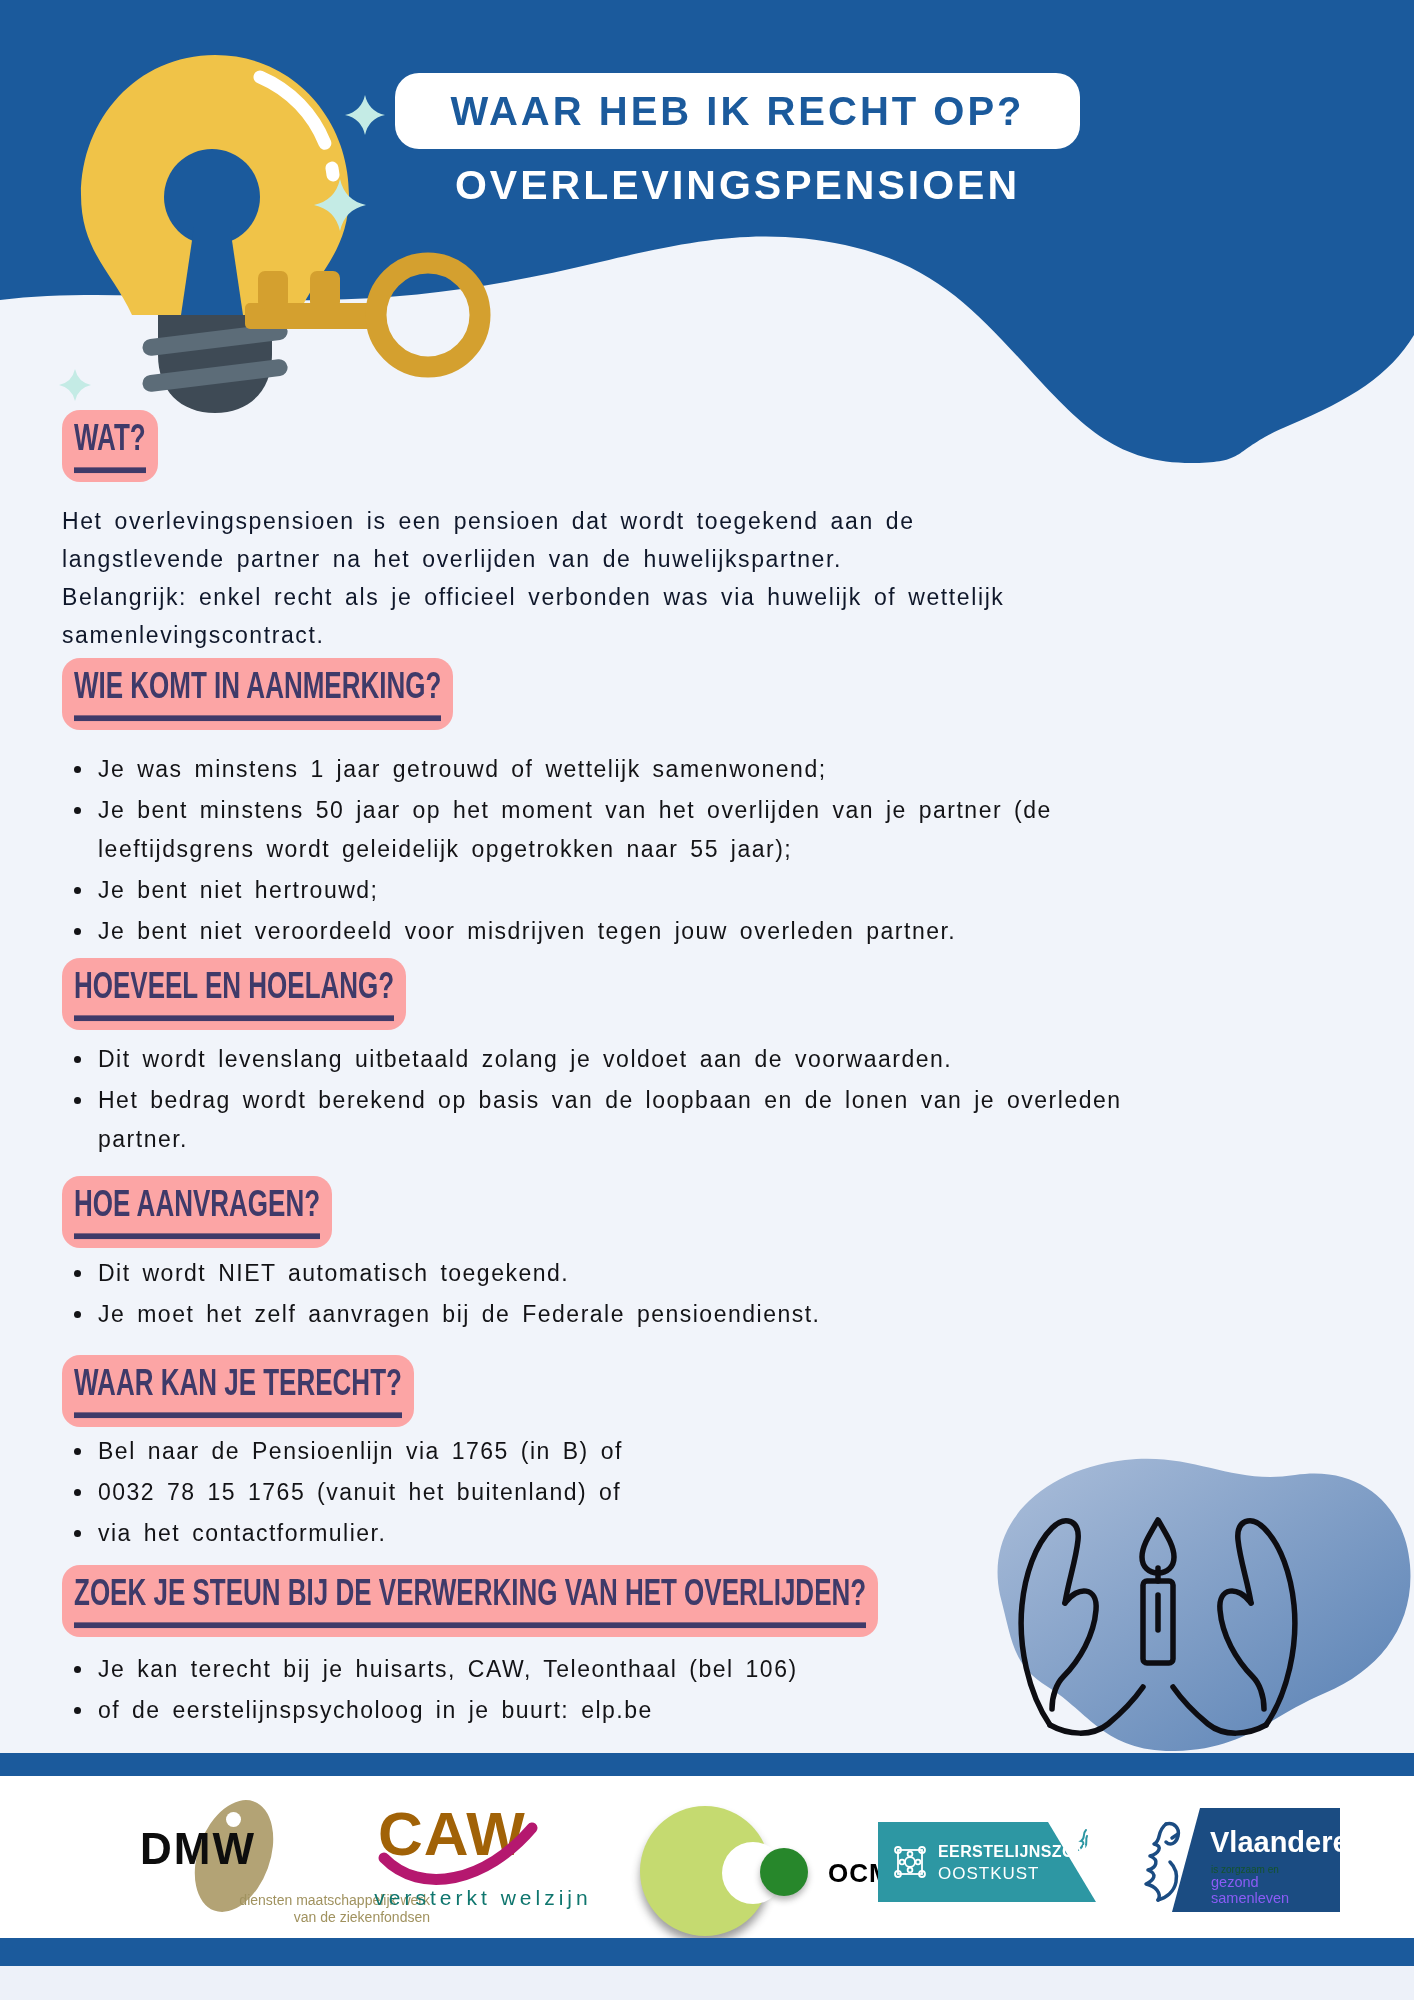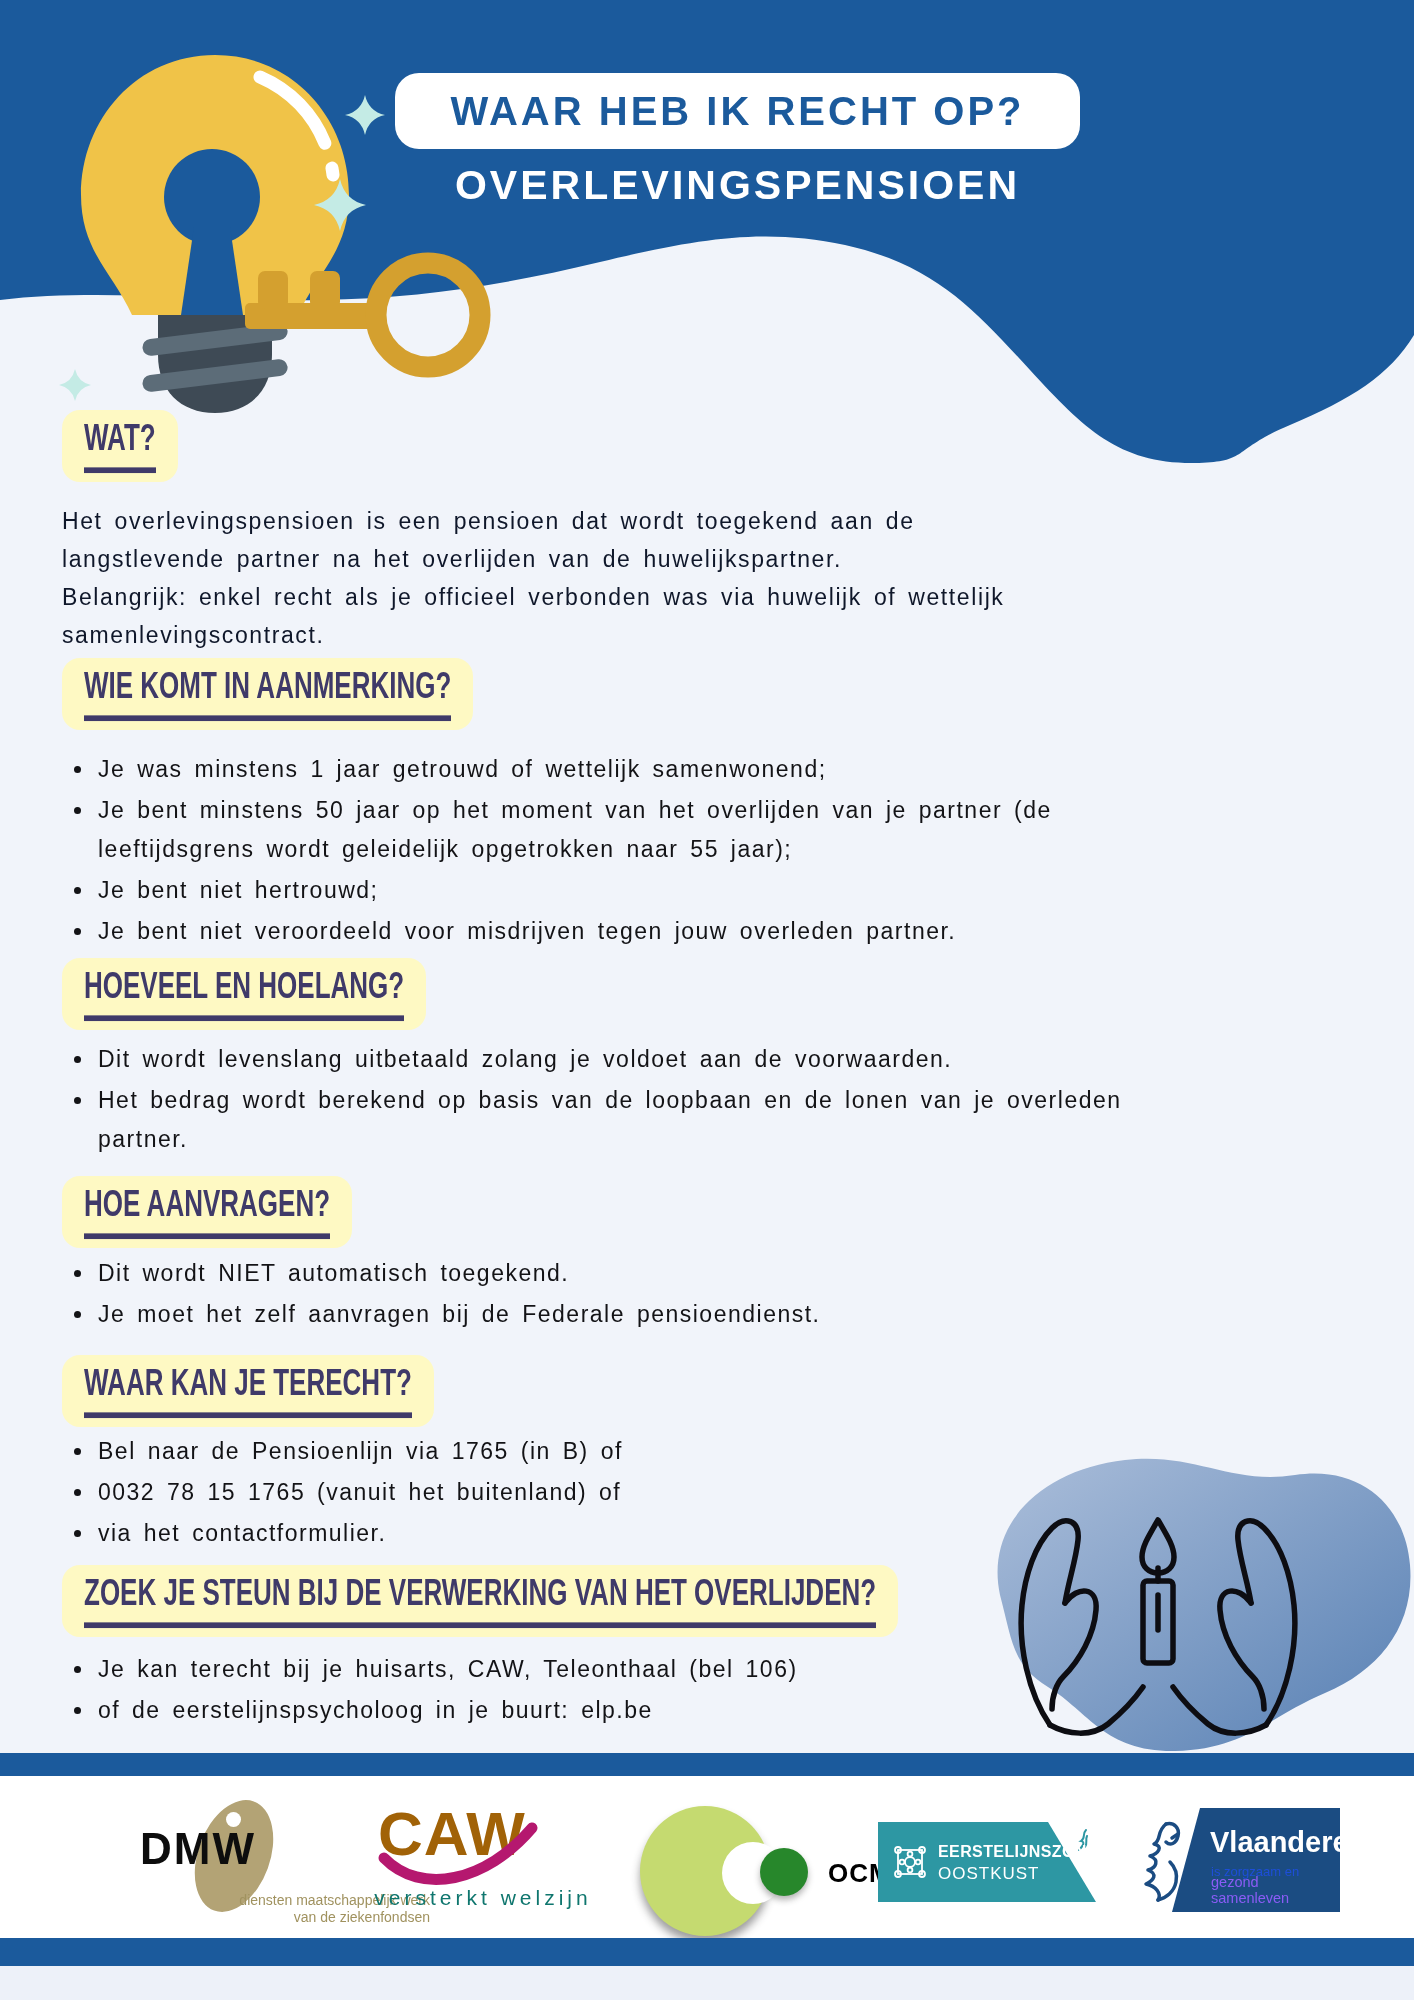--- a/index.html
+++ b/index.html
@@ -23,21 +23,21 @@
   }
   .subtitle {
     position:absolute; left:395px; top:162px; width:685px; text-align:center;
     color:#ffffff; font-size:41px; font-weight:800; letter-spacing:3px; white-space:nowrap;
   }
   .bulb-art { position:absolute; left:30px; top:15px; }
 
   
   .pill {
     position:absolute; left:62px;
-    background:#fef9c3; border-radius:18px; padding:16px 22px;
+    background:#fca5a5; border-radius:18px; padding:16px 12px;
     white-space:nowrap;
   }
   .pill .pin {
     display:inline-block; transform:scaleY(1.42); transform-origin:center 58%;
     color:#3f3a69; font-size:26px; font-weight:800; letter-spacing:0px;
     border-bottom:4px solid #3f3a69; padding-bottom:5px;
   }
 
   
   .para { position:absolute; left:62px; top:502px; width:1090px; }
@@ -106,21 +106,21 @@
   .elz .nicon { position:absolute; right:4px; top:6px; }
   .elz .eicon { position:absolute; left:14px; top:22px; }
   .elz .l1 { position:absolute; left:60px; top:21px; color:#ffffff; font-size:16px; font-weight:800; letter-spacing:.4px; }
   .elz .l2 { position:absolute; left:60px; top:42px; color:#ffffff; font-size:17px; letter-spacing:1px; }
   
   .vla { left:1128px; top:32px; width:212px; height:104px; background:#ffffff; }
   .vla .navy { position:absolute; left:44px; top:0; width:168px; height:104px; background:#1b4c82;
                clip-path:polygon(28px 0, 100% 0, 100% 100%, 0 100%); }
   .vla .lion { position:absolute; left:4px; top:8px; }
   .vla .name { position:absolute; left:82px; top:18px; color:#ffffff; font-size:29px; font-weight:800; }
-  .vla .t1 { position:absolute; left:83px; top:56px; color:#1d4ed8; font-size:13px; }
+  .vla .t1 { position:absolute; left:83px; top:56px; color:#14532d; font-size:10px; }
   .vla .t2 { position:absolute; left:83px; top:66px; color:#8b5cf6; font-size:14.5px; }
 </style>
 </head>
 <body>
 
 <div class="page">
 
   <svg class="header-wave" width="1414" height="520" viewBox="0 0 1414 520">
     <path d="M0,0 H1414 V335 C1390,375 1350,400 1290,425 C1230,450 1250,462 1195,463
              C1120,464 1085,430 1030,370 C975,310 935,265 845,245 C765,228 700,238 600,262

